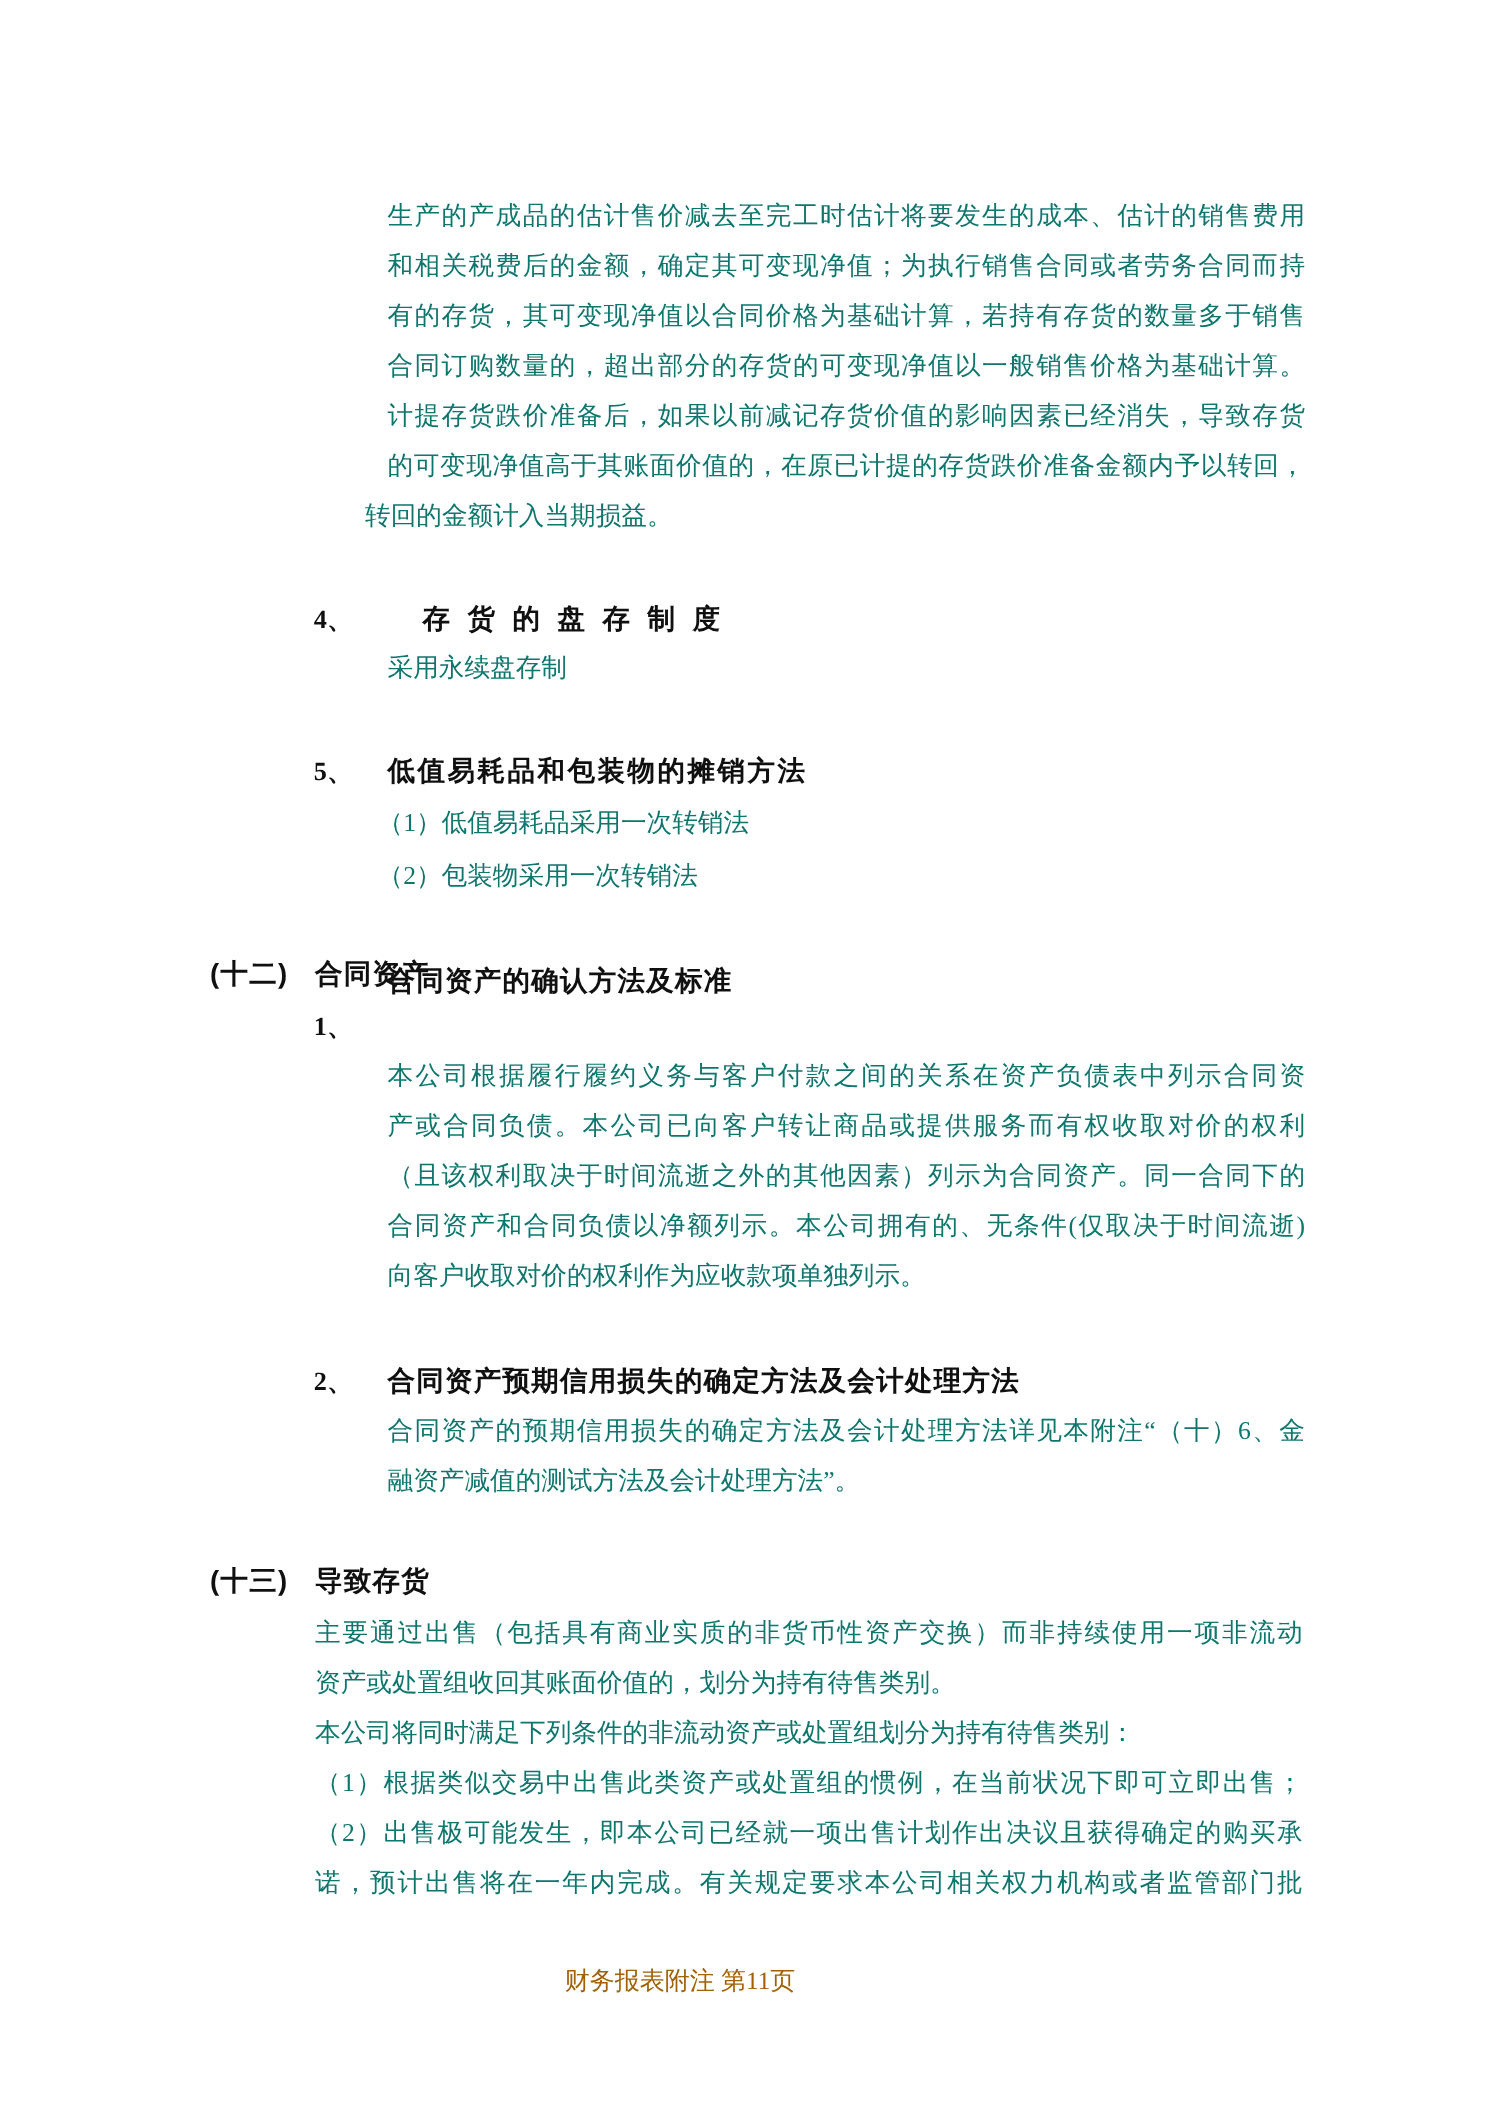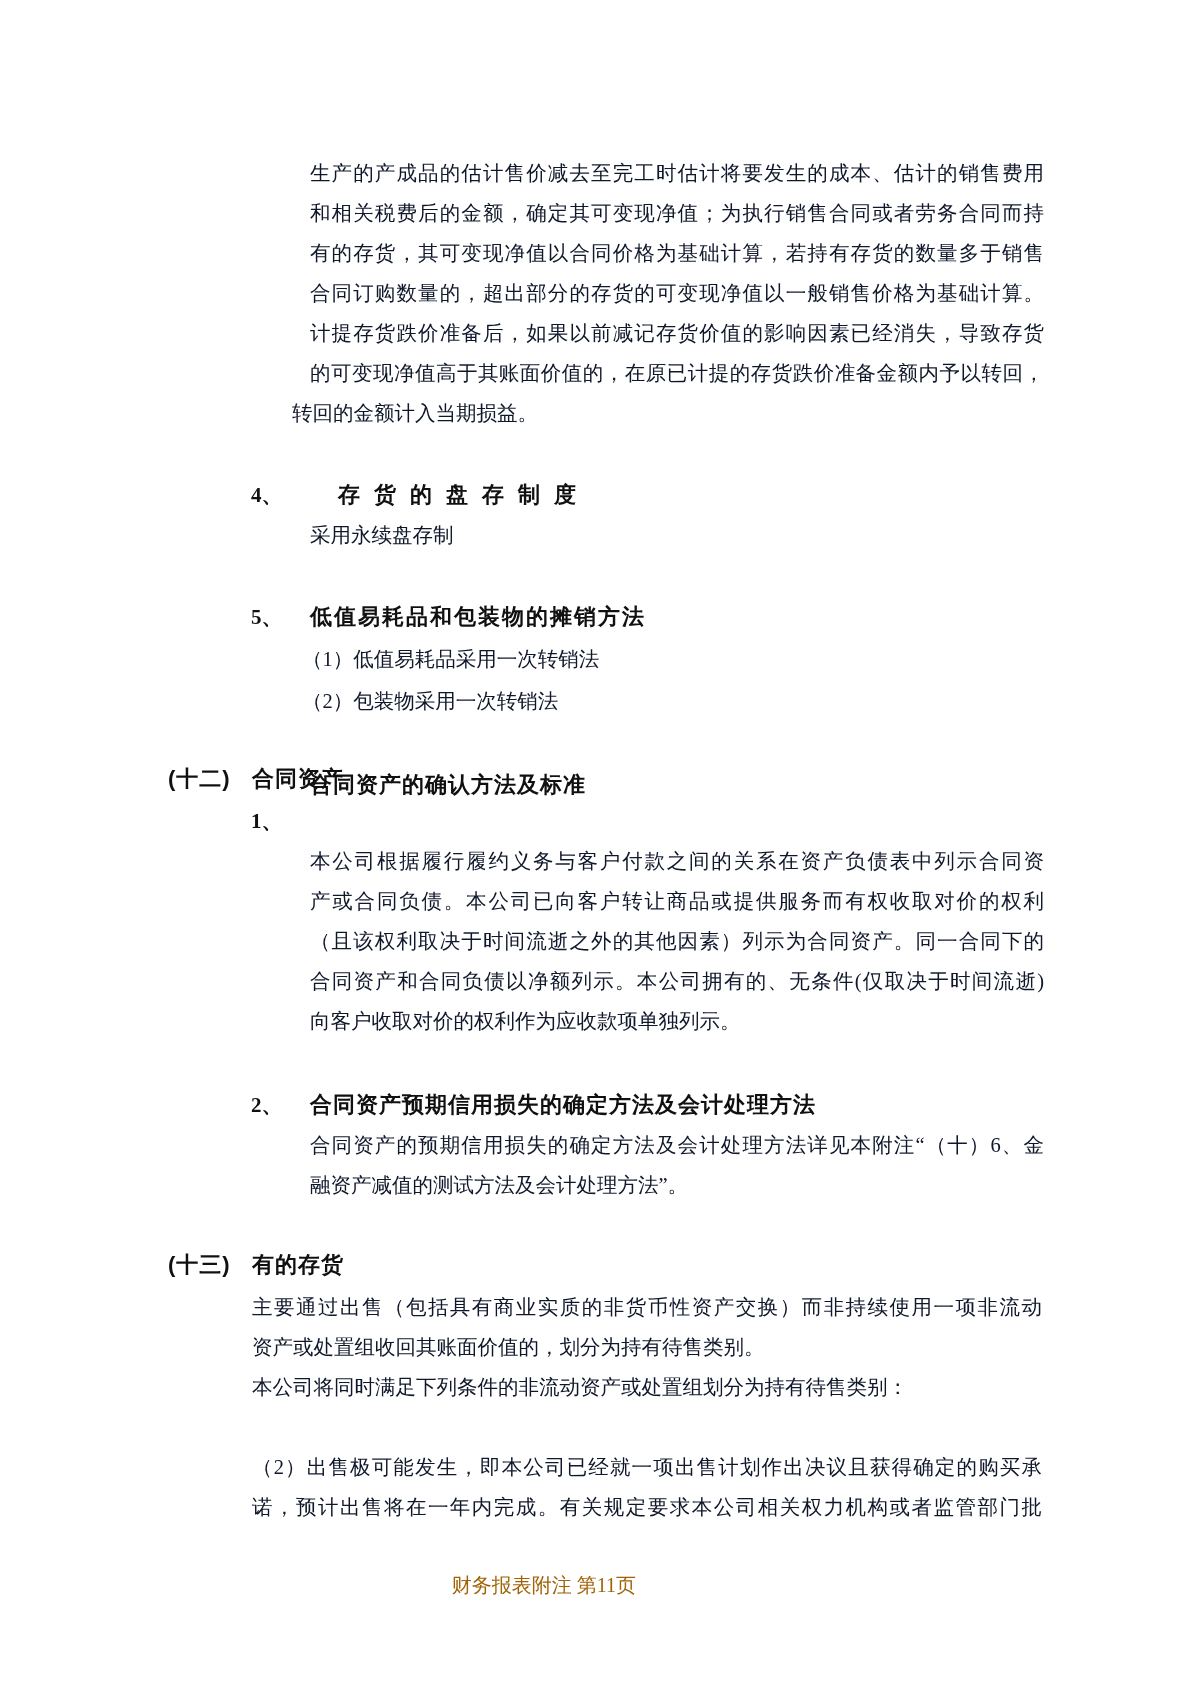--- a/index.html
+++ b/index.html
@@ -9,21 +9,21 @@
     height:1696px;
     background:#ffffff;
     font-family:"Liberation Serif","DejaVu Serif",serif;
     color:#242424;
     overflow:hidden;
   }
   .ln {
     position:absolute;
     font-size:20.5px;
     line-height:28px;
-    color:#0f172a;
+    color:#0f766e;
     white-space:nowrap;
   }
   .just {
     white-space:normal;
     text-align:justify;
     text-align-last:justify;
     text-justify:inter-character;
   }
   .jw1 { width:734px; }   
   .jw2 { width:790px; }   
@@ -90,22 +90,23 @@
   <div class="ln just jw1" style="left:310px;top:927px">（且该权利取决于时间流逝之外的其他因素）列示为合同资产。同一合同下的</div>
   <div class="ln just jw1" style="left:310px;top:967px">合同资产和合同负债以净额列示。本公司拥有的、无条件(仅取决于时间流逝)</div>
   <div class="ln" style="left:310px;top:1007px">向客户收取对价的权利作为应收款项单独列示。</div>
 
   <div class="num" style="left:251px;top:1091px">2、</div>
   <div class="h" style="left:310px;top:1091px">合同资产预期信用损失的确定方法及会计处理方法</div>
   <div class="ln just jw1" style="left:310px;top:1131px">合同资产的预期信用损失的确定方法及会计处理方法详见本附注“（十）6、金</div>
   <div class="ln" style="left:310px;top:1171px">融资产减值的测试方法及会计处理方法”。</div>
 
   <div class="h" style="left:168px;top:1251px">(十三)</div>
-  <div class="h" style="left:252px;top:1251px">有的存货</div>
+  <div class="h" style="left:252px;top:1251px">导致存货</div>
   <div class="ln just jw2" style="left:252px;top:1293px">主要通过出售（包括具有商业实质的非货币性资产交换）而非持续使用一项非流动</div>
   <div class="ln" style="left:252px;top:1333px">资产或处置组收回其账面价值的，划分为持有待售类别。</div>
   <div class="ln" style="left:252px;top:1373px">本公司将同时满足下列条件的非流动资产或处置组划分为持有待售类别：</div>
+  <div class="ln just jw2" style="left:252px;top:1413px">（1）根据类似交易中出售此类资产或处置组的惯例，在当前状况下即可立即出售；</div>
   <div class="ln just jw2" style="left:252px;top:1453px">（2）出售极可能发生，即本公司已经就一项出售计划作出决议且获得确定的购买承</div>
   <div class="ln just jw2" style="left:252px;top:1493px">诺，预计出售将在一年内完成。有关规定要求本公司相关权力机构或者监管部门批</div>
 
   <div class="footer">财务报表附注 第11页</div>
 
 </div>
 
 </body></html>

